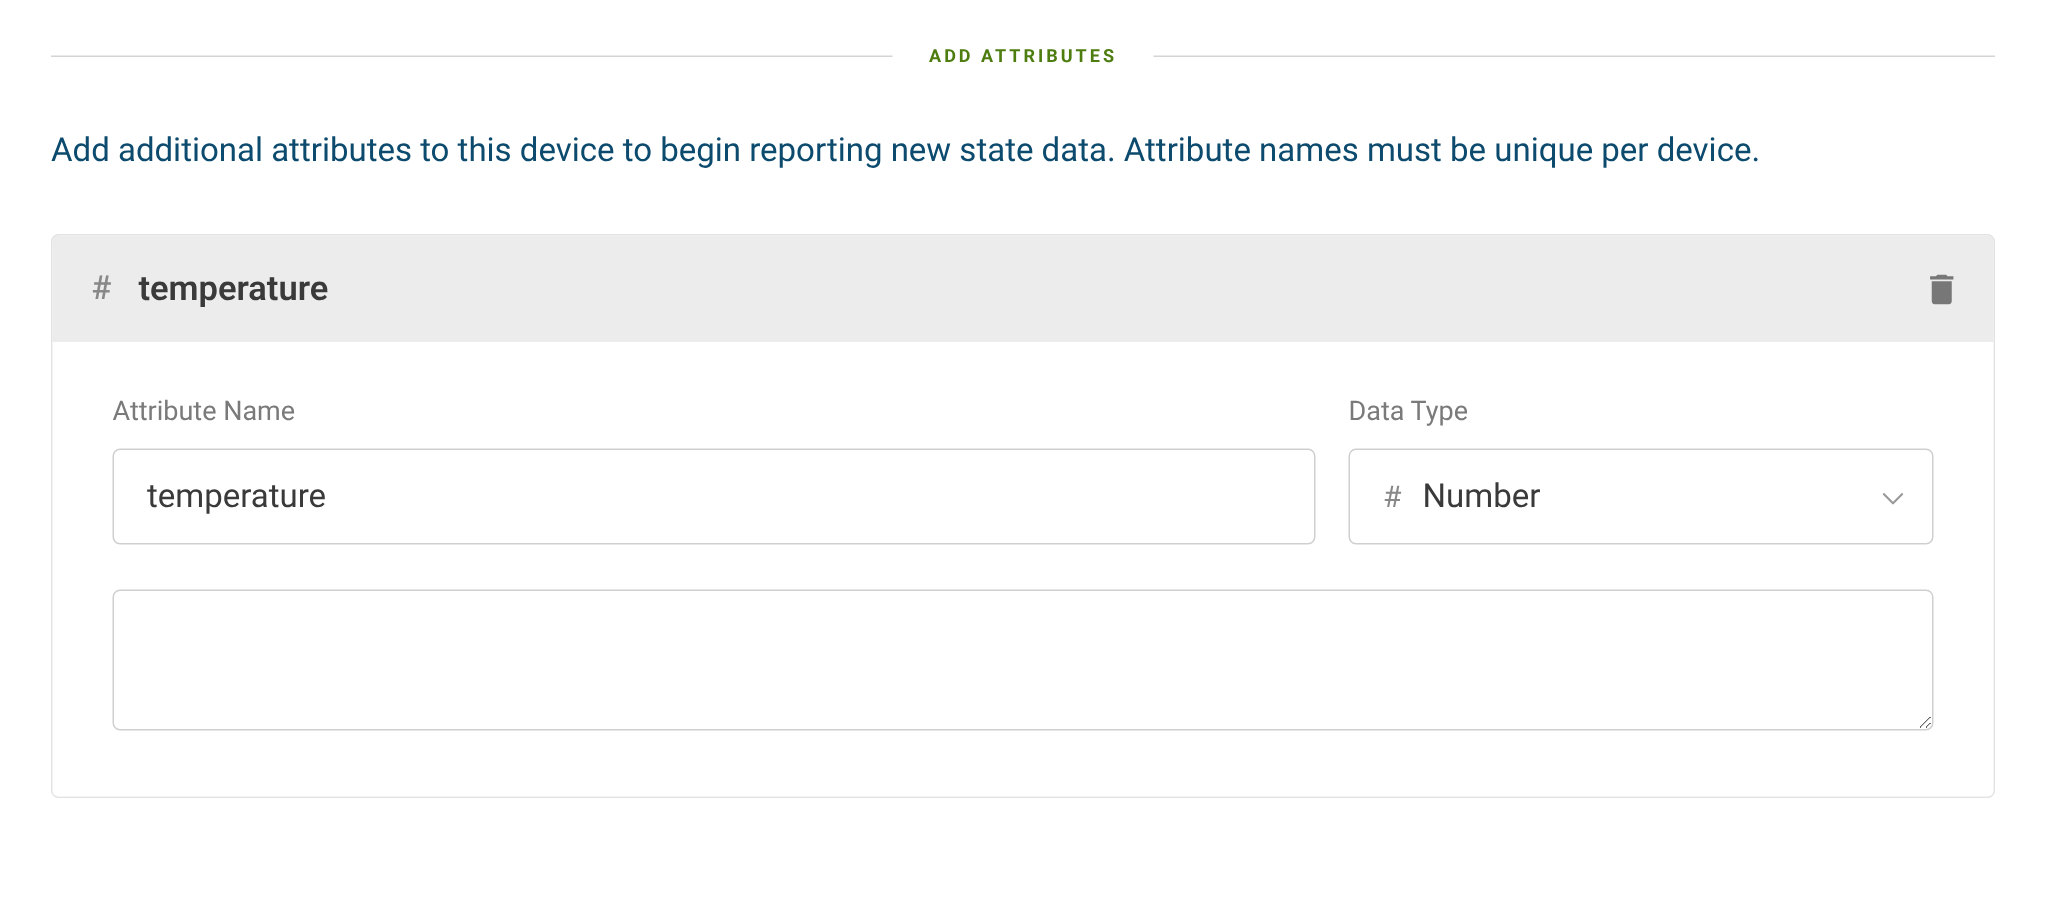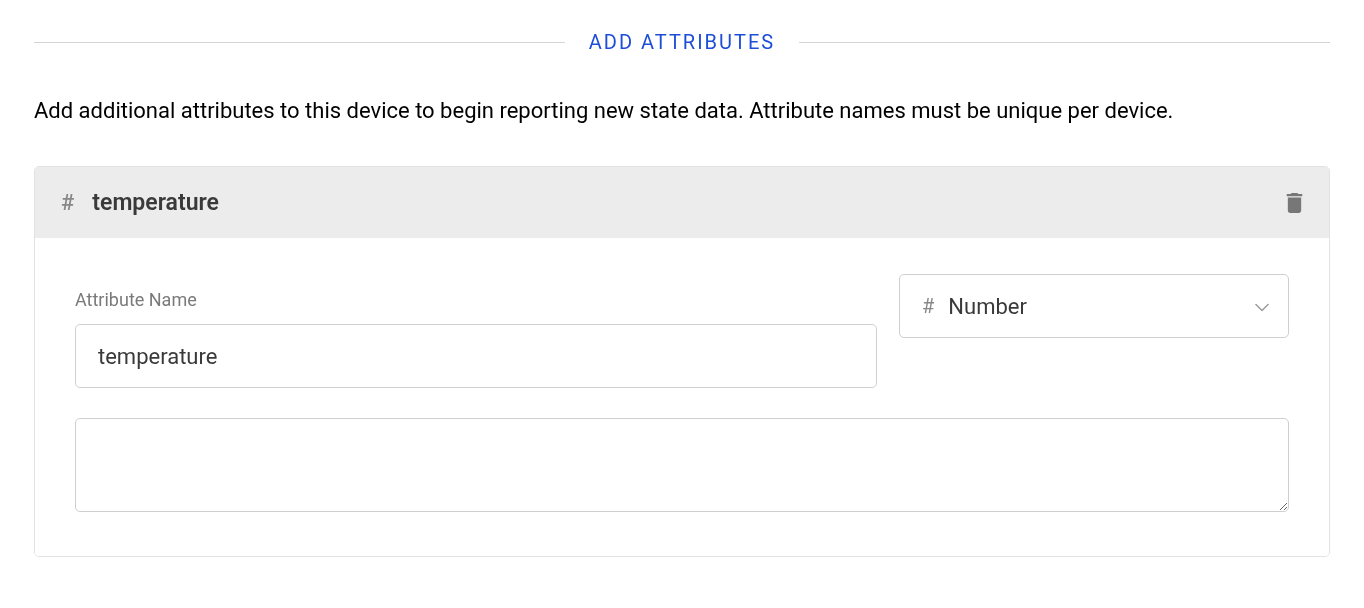--- a/index.html
+++ b/index.html
@@ -20,29 +20,29 @@
       align-items: center;
       gap: 24px;
       margin-bottom: 40px;
     }
     .section-divider .line {
       flex: 1;
       height: 1px;
       background: #d4d4d4;
     }
     .section-title {
-      font-size: 20px;
-      font-weight: 400;
+      font-size: 12px;
+      font-weight: 700;
       letter-spacing: 2px;
-      color: #1d4ed8;
+      color: #4d7c0f;
       text-transform: uppercase;
     }
     .helper-text {
       font-size: 22px;
-      color: #000000;
+      color: #0c4a6e;
       line-height: 1.55;
       margin-bottom: 38px;
     }
     .attribute-card {
       border: 1px solid #e2e2e2;
       border-radius: 5px;
       overflow: hidden;
     }
     .attribute-header {
       background: #ececec;
@@ -91,21 +91,20 @@
     }
     .form-col-sm {
       flex: 1;
     }
     .form-label {
       display: block;
       font-size: 18px;
       color: #7a7a7a;
       margin-bottom: 14px;
       font-weight: 400;
-      margin-top: 15px;
     }
     .text-input {
       width: 100%;
       height: 64px;
       padding: 0 22px;
       font-size: 22px;
       color: #3a3a3a;
       border: 1px solid #cfcfcf;
       border-radius: 5px;
       font-family: inherit;
@@ -185,20 +184,21 @@
     </div>
   </div>
 
   <div class="attribute-body">
     <div class="form-row">
       <div class="form-col-lg">
         <label class="form-label">Attribute Name</label>
         <input type="text" class="text-input" value="temperature" style="">
       </div>
       <div class="form-col-sm">
+        <label class="form-label">Data Type</label>
         <div class="select-wrapper">
           <div class="select-display">
             <span class="select-hash">#</span>
             <span>Number</span>
           </div>
           <div class="select-caret">
             <svg viewBox="0 0 14 8">
                 <path d="M1 0 L7 6 L13 0 L14 1 L7 8 L0 1 Z"></path>
               </svg>
           </div>

